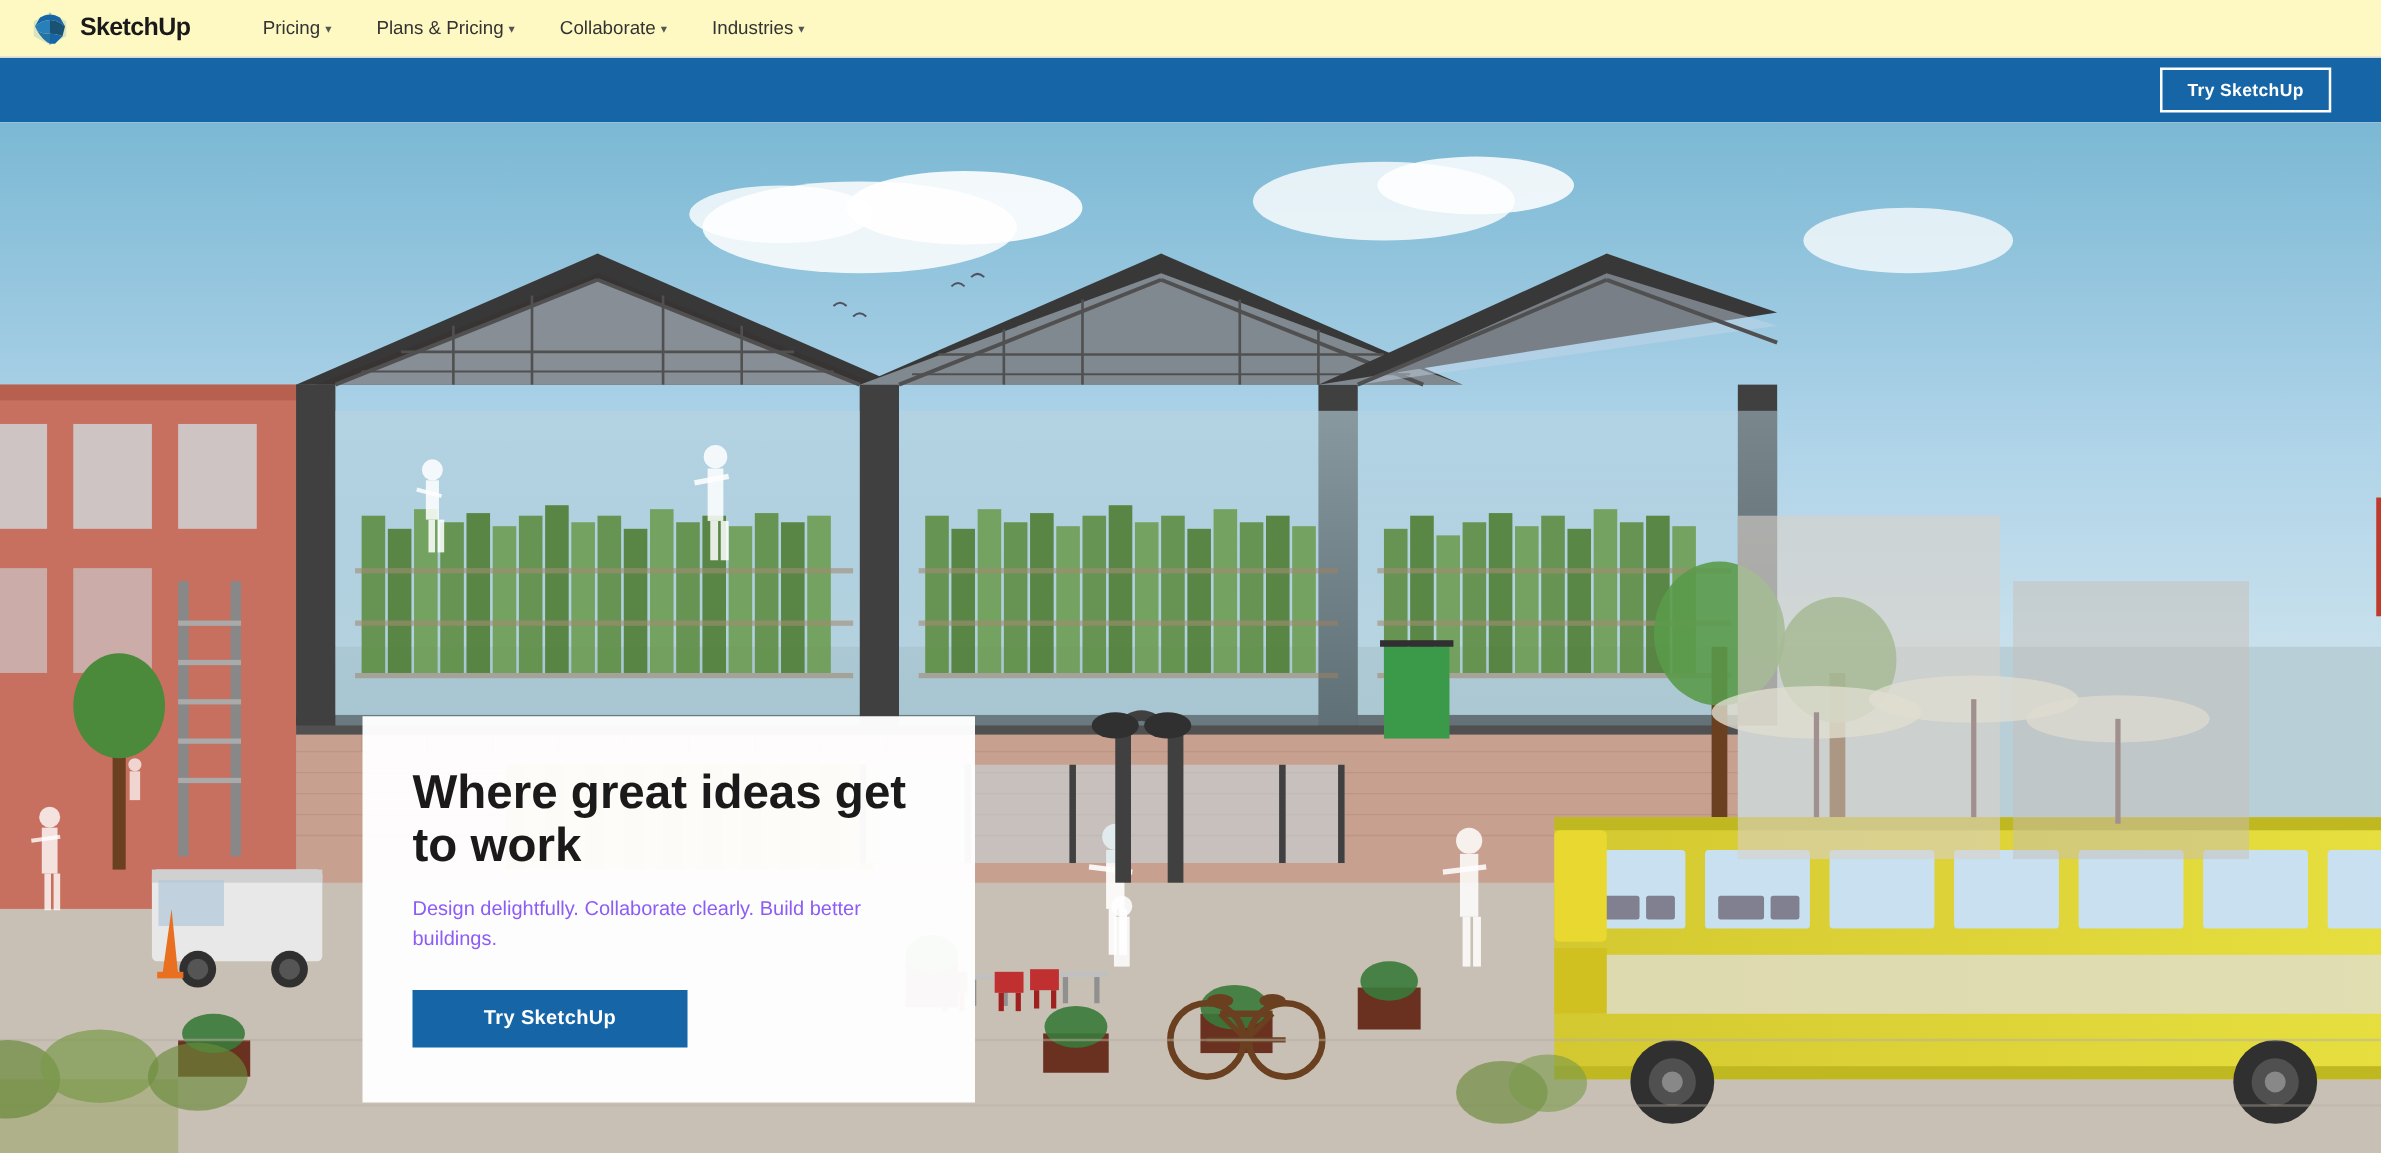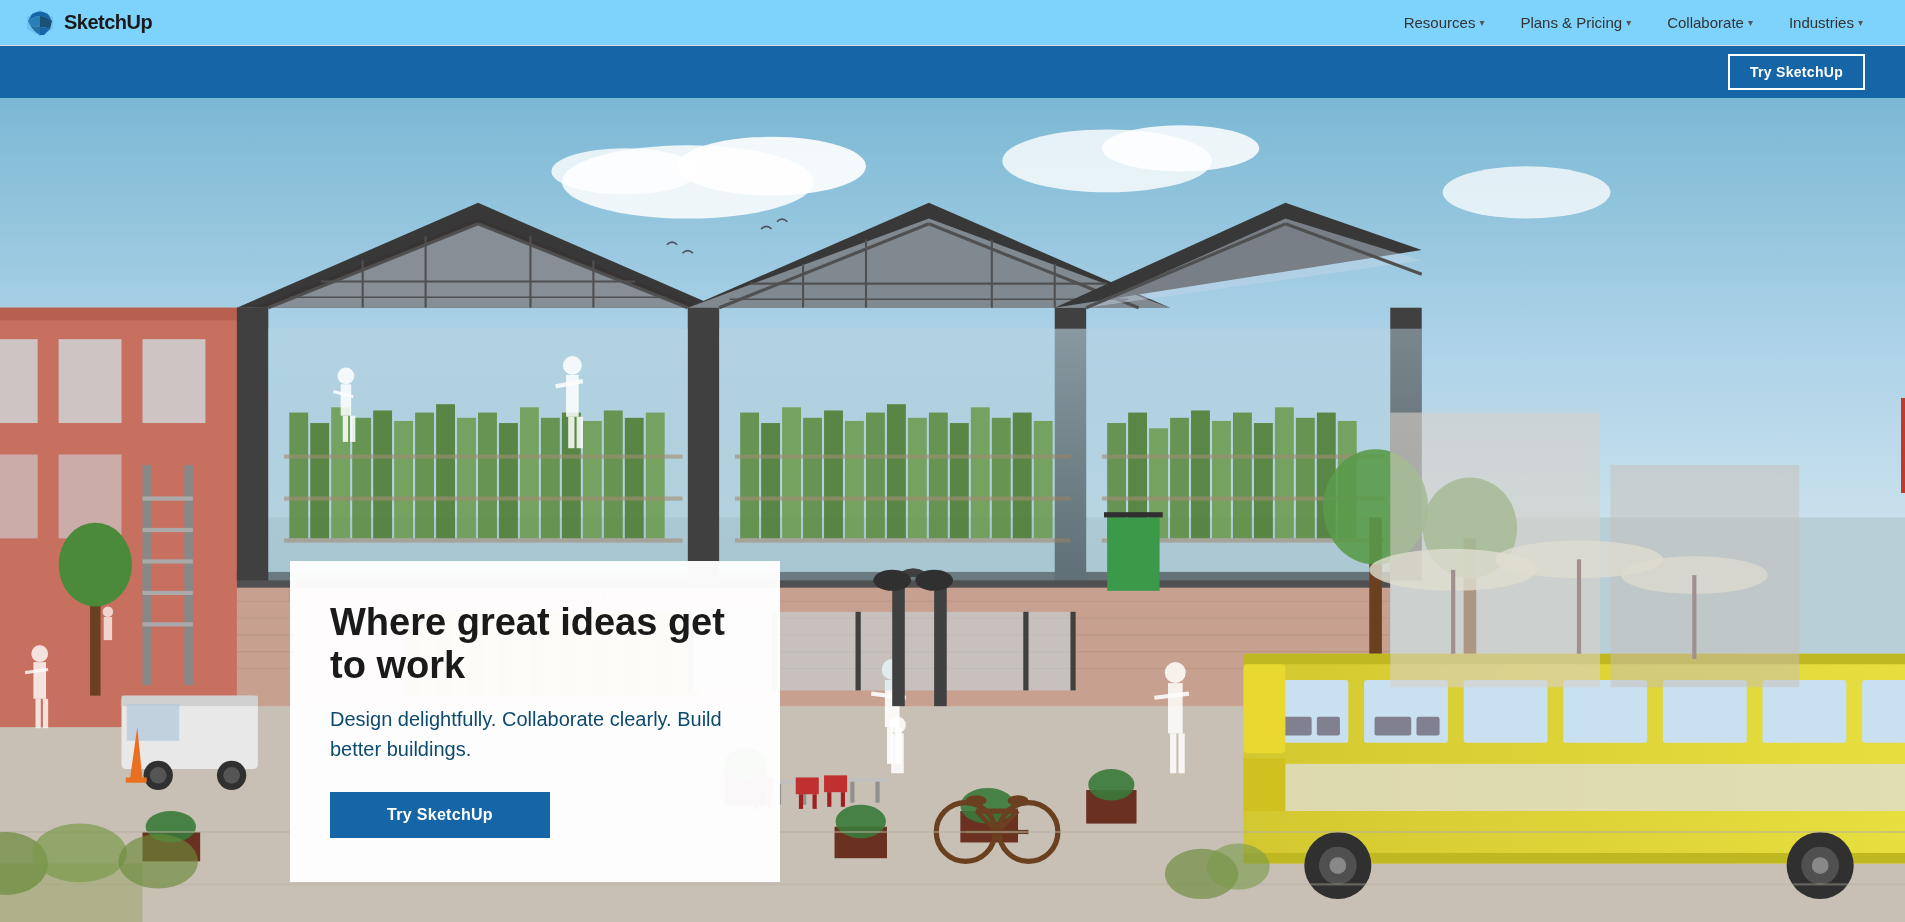--- a/index.html
+++ b/index.html
@@ -2,27 +2,26 @@
 <html><head>
   <meta charset="utf-8">
   <style>
     * { margin: 0; padding: 0; box-sizing: border-box; }
     body { font-family: -apple-system, BlinkMacSystemFont, 'Segoe UI', Arial, sans-serif; width: 1905px; overflow-x: hidden; }
 
     
     .navbar {
       display: flex;
       align-items: center;
-      background: #7dd3fc;
+      background: #fef9c3;
       height: 46px;
       padding: 0 24px;
       border-bottom: 1px solid #ddd;
       position: relative;
       z-index: 100;
-      justify-content: space-between;
     }
     .logo-area {
       display: flex;
       align-items: center;
       gap: 8px;
       margin-right: 40px;
     }
     .logo-icon {
       width: 32px;
       height: 32px;
@@ -102,22 +101,22 @@
       padding: 40px 40px 44px 40px;
     }
     .hero-title {
       font-size: 38px;
       font-weight: 800;
       color: #1a1a1a;
       line-height: 1.15;
       margin-bottom: 16px;
     }
     .hero-subtitle {
-      font-size: 20px;
-      color: #0c4a6e;
+      font-size: 16px;
+      color: #8b5cf6;
       margin-bottom: 28px;
       line-height: 1.5;
     }
     .try-btn-solid {
       display: inline-block;
       background: #1565a7;
       color: #fff;
       font-size: 16px;
       font-weight: 600;
       padding: 14px 0;
@@ -158,21 +157,21 @@
       <path d="M4 14 Q10 9 16 9 L16 20 Q10 20 6 18 Z" fill="#2980b9"></path>
       <path d="M16 9 Q22 9 28 14 L26 22 Q22 20 16 20 Z" fill="#1a5276"></path>
       <path d="M6 18 Q10 20 16 20 L16 28 Q10 25 6 18 Z" fill="#2471a3"></path>
       <path d="M16 20 Q22 20 26 22 L20 28 L16 28 Z" fill="#1565a7"></path>
     </svg>
     <span class="logo-text">SketchUp</span>
   </div>
 
   <div class="nav-items">
     <a class="nav-item">
-      <span>Resources</span>
+      <span>Pricing</span>
       <span class="chevron">▾</span>
     </a>
     <a class="nav-item">
       <span>Plans &amp; Pricing</span>
       <span class="chevron">▾</span>
     </a>
     <a class="nav-item">
       <span>Collaborate</span>
       <span class="chevron">▾</span>
     </a>

